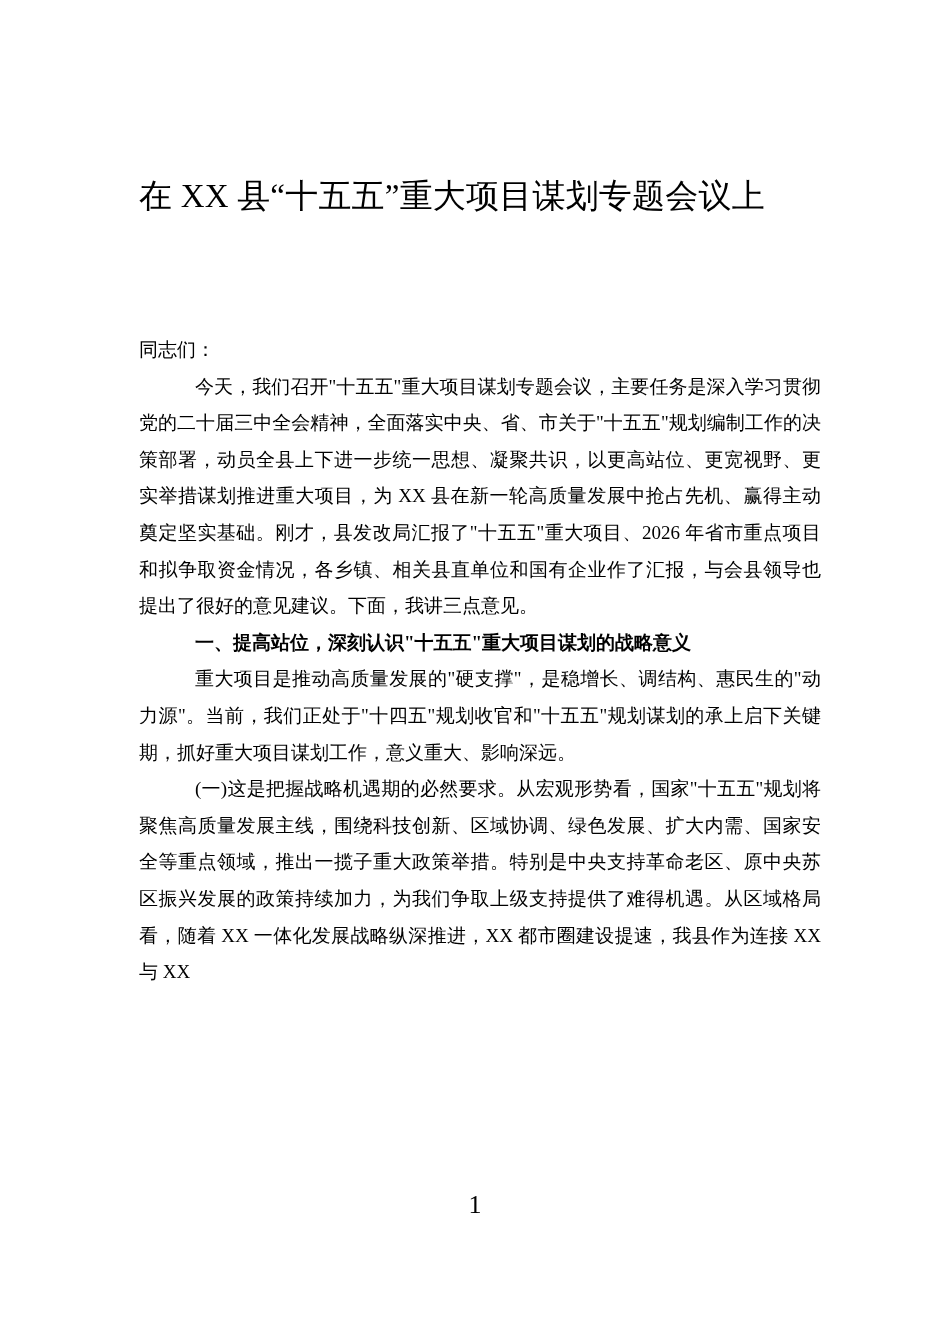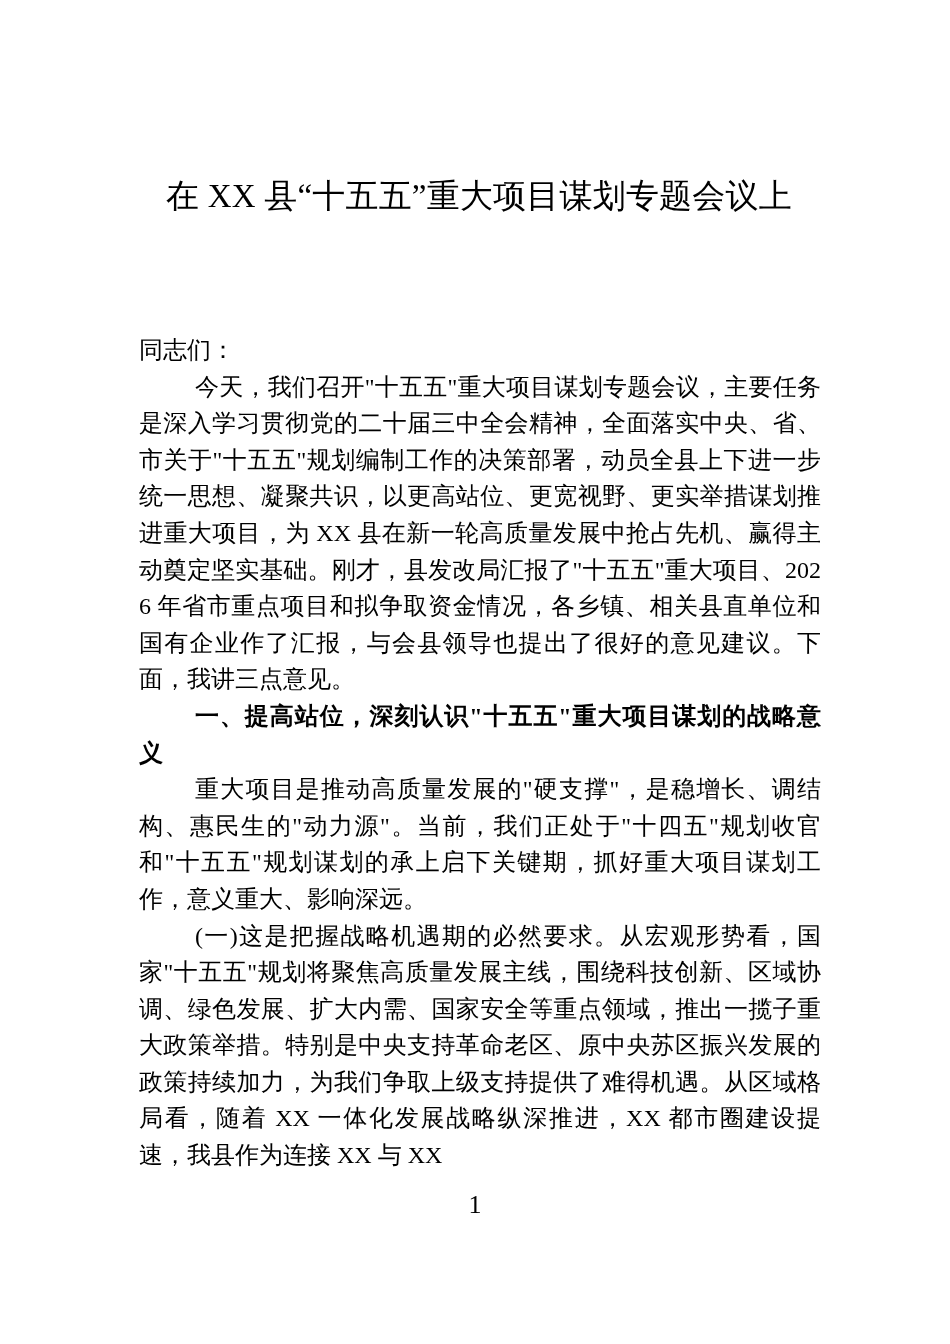--- a/index.html
+++ b/index.html
@@ -19,38 +19,38 @@
     color: #000000;
     -webkit-font-smoothing: antialiased;
   }
 
   
   .doc-title {
     position: absolute;
     left: 139px;
     top: 168px;
     width: 680px;
-    text-align: center;
+    text-align: left;
     font-size: 33px;
     line-height: 57px;
     font-weight: 400;
     letter-spacing: 0.2px;
   }
   .doc-title .tline {
     display: block;
     white-space: nowrap;
   }
 
   
   .body-block {
     position: absolute;
     left: 139px;
     top: 332px;
     width: 682px;
-    font-size: 24px;
+    font-size: 19px;
     line-height: 36.6px;
     text-align: justify;
     text-justify: inter-ideograph;
   }
 
   .para {
     margin: 0;
     text-indent: 56px;
     text-align: justify;
     text-justify: inter-ideograph;

